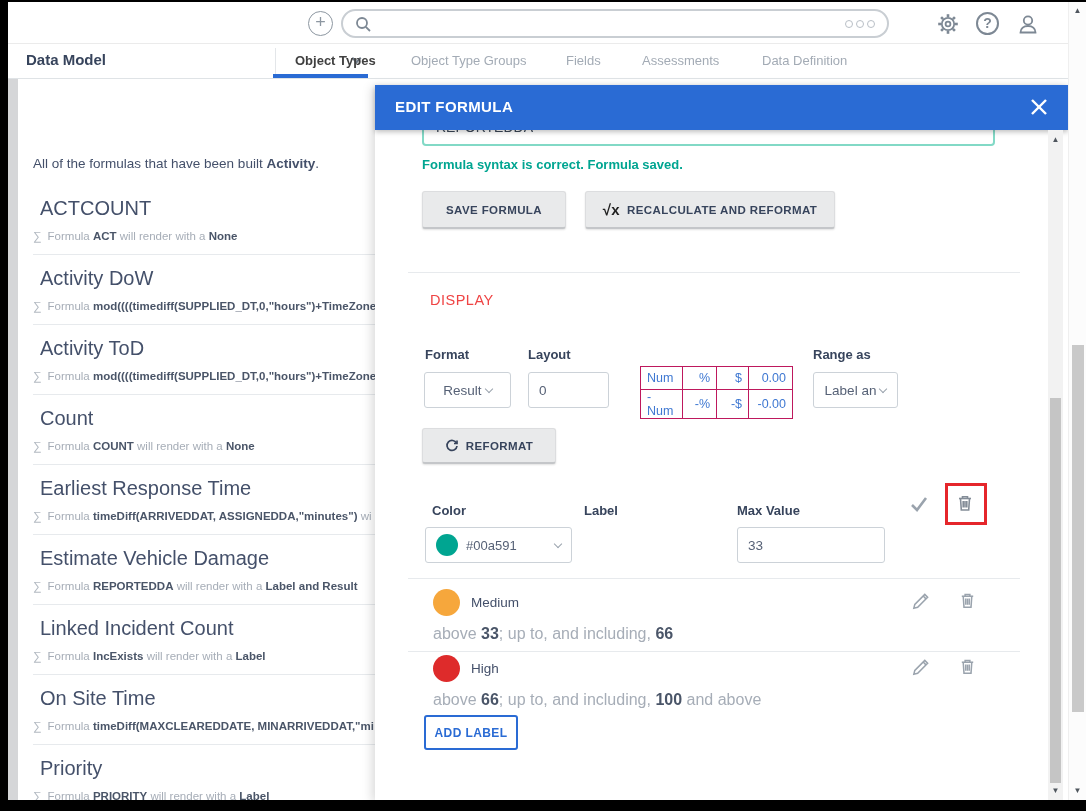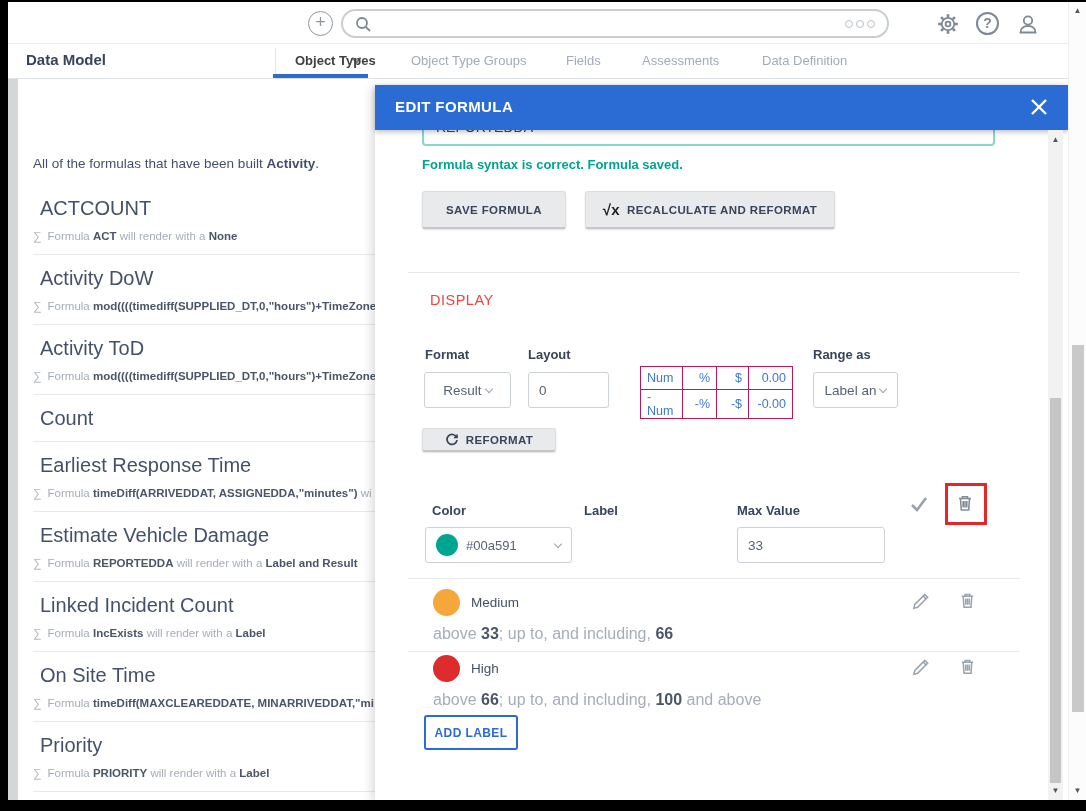--- a/index.html
+++ b/index.html
@@ -159,20 +159,23 @@
 
   <div class="list-item">
     <div class="li-title">Activity ToD</div>
     <div class="li-formula">
       <span class="sigma">∑</span><span>Formula </span><b>mod((((timediff(SUPPLIED_DT,0,"hours")+TimeZoneN</b><span></span><b></b>
     </div>
   </div>
 
   <div class="list-item">
     <div class="li-title">Count</div>
+    <div class="li-formula">
+      <span class="sigma">∑</span><span>Formula </span><b>COUNT</b><span> will render with a </span><b>None</b>
+    </div>
   </div>
 
   <div class="list-item">
     <div class="li-title">Earliest Response Time</div>
     <div class="li-formula">
       <span class="sigma">∑</span><span>Formula </span><b>timeDiff(ARRIVEDDAT, ASSIGNEDDA,"minutes")</b><span> wi</span><b></b>
     </div>
   </div>
 
   <div class="list-item">
@@ -264,21 +267,21 @@
     </tr>
   </tbody>
     </table>
 
   <span class="flabel" style="left:438px; top:262px;">Range as</span>
   <div class="selbox" style="left:438px; top:287px; width:85px;">
     <span>Label an</span>
       <span class="chev"></span>
   </div>
 
-  <button class="gbtn" style="left:47px; top:343px; width:134px; height:24px;">
+  <button class="gbtn" style="left:47px; top:343px; width:134px; height:36px;">
     <span class="refresh-icon">
       <svg width="14" height="14" viewBox="0 0 14 14" fill="none" stroke="#37445c" stroke-width="1.7">
         <path d="M11.5 4.2 A5 5 0 1 0 12 7"></path>
           <path d="M12 1.5 V4.5 H9" stroke-linejoin="miter"></path>
       </svg>
     </span>
     <span>REFORMAT</span>
   </button>
 
   <span class="flabel" style="left:57px; top:418px;">Color</span>

